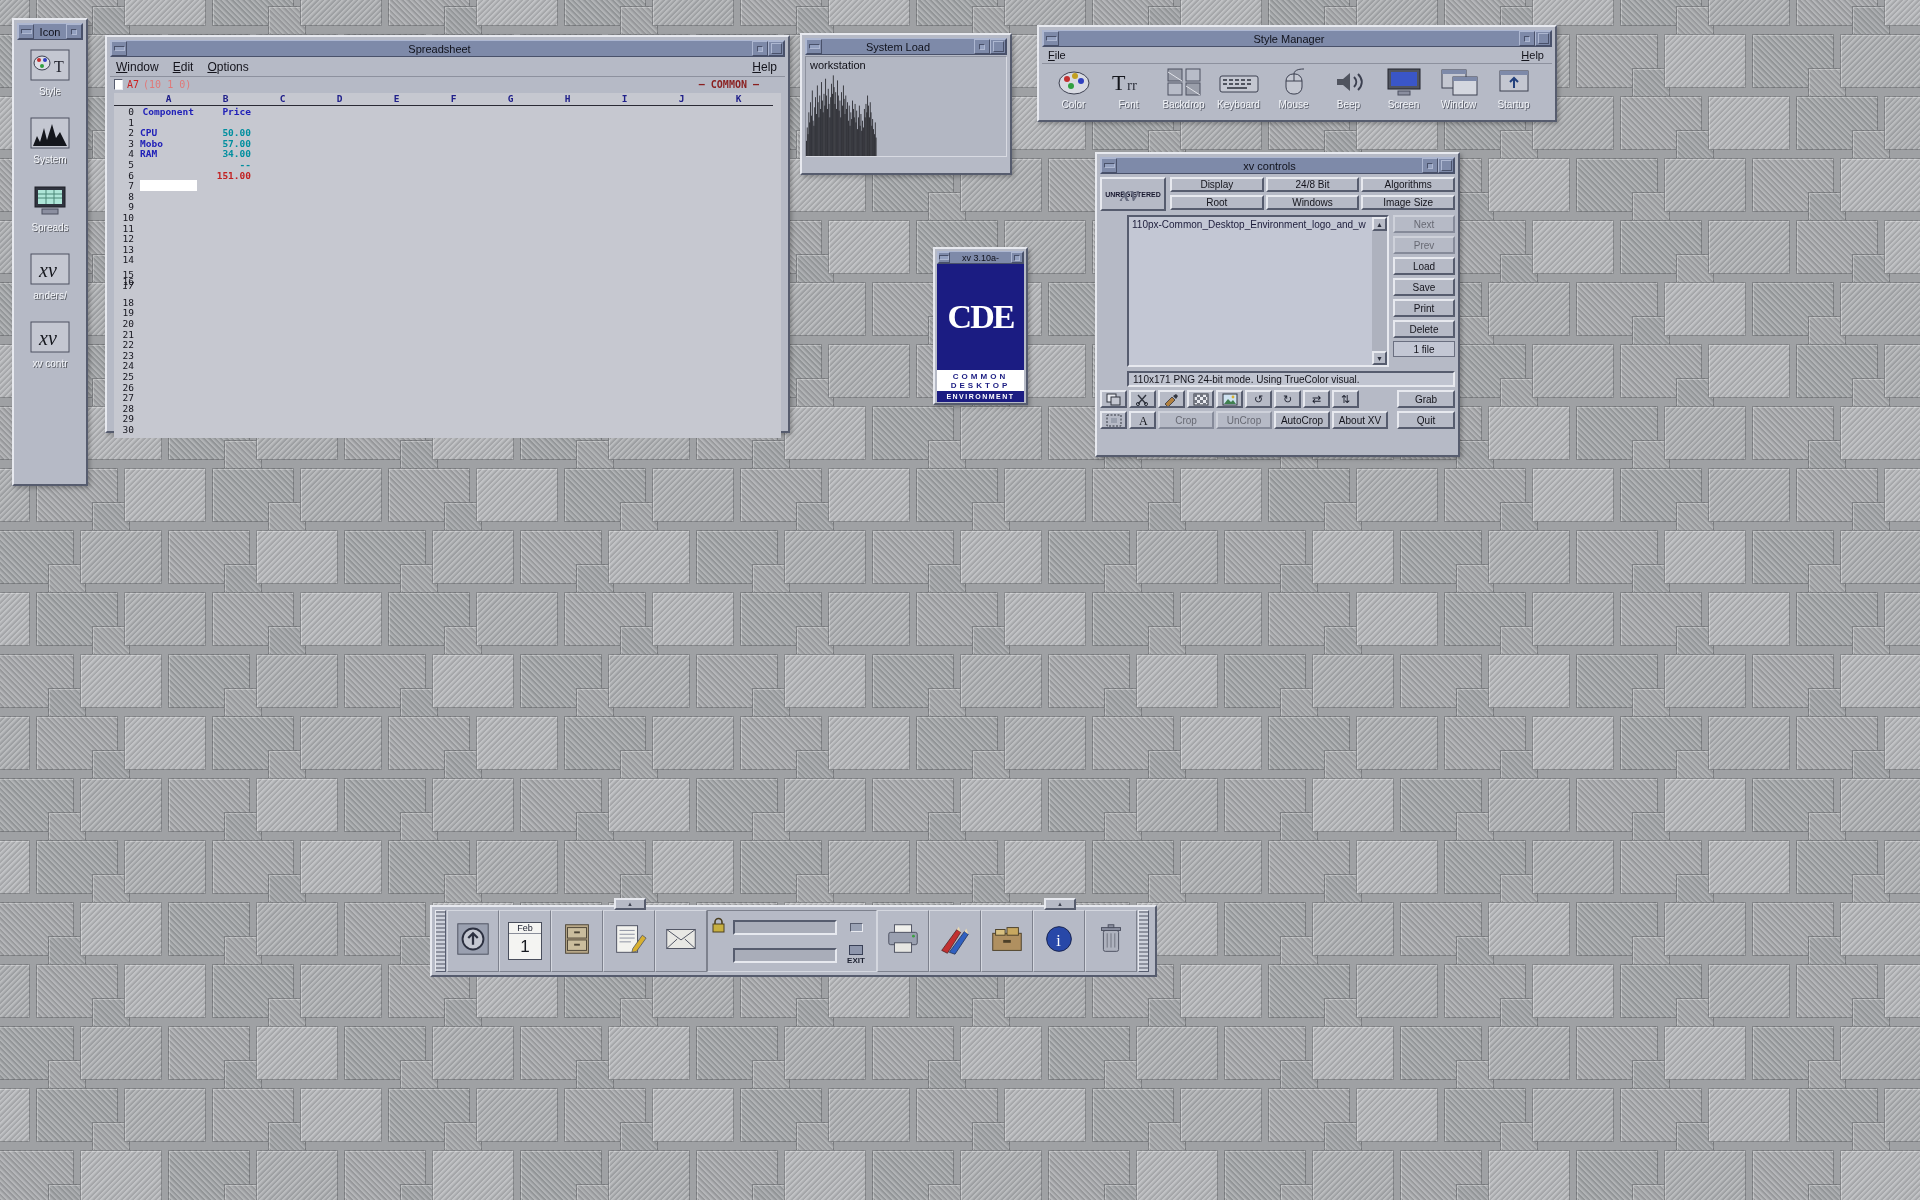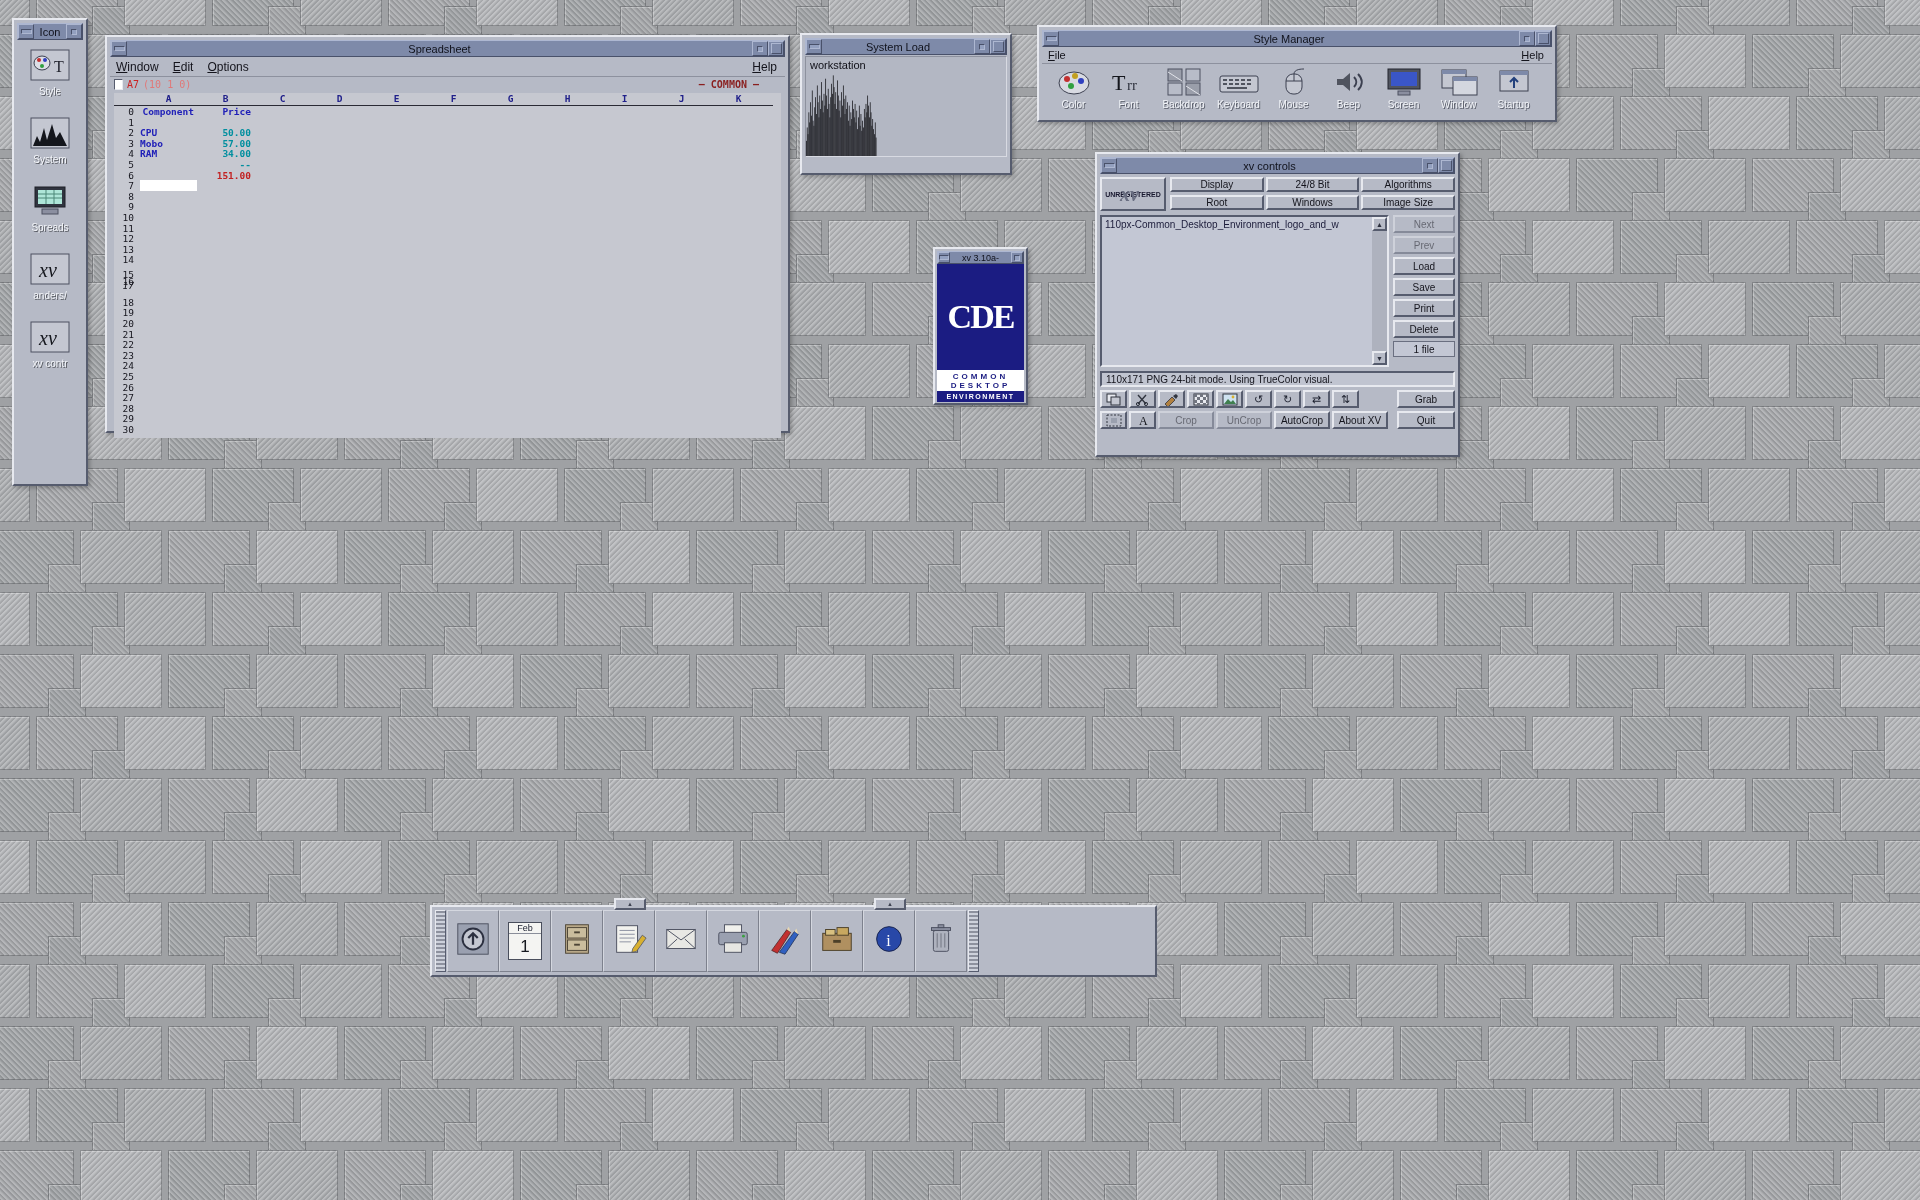--- a/index.html
+++ b/index.html
@@ -22,21 +22,21 @@
           border:1px solid; border-color:#adb7d1 #49516a #49516a #adb7d1;
           display:flex; align-items:center; justify-content:center; }
   .tb-menu::after { content:""; width:9px; height:3px; background:#93a0bf;
           border:1px solid; border-color:#49516a #adb7d1 #adb7d1 #49516a; }
   .tb-dot::after  { content:""; width:4px; height:4px; background:#93a0bf;
           border:1px solid; border-color:#49516a #adb7d1 #adb7d1 #49516a; }
   .tb-max::after  { content:""; width:9px; height:9px;
           border:1px solid; border-color:#adb7d1 #49516a #49516a #adb7d1; }
 
   .raised { border:2px solid; border-color:#e7e9ef #565c6e #565c6e #e7e9ef; background:#b6bac6; }
-  .sunken { border:2px solid; border-color:#565c6e #e7e9ef #e7e9ef #565c6e; }
+  .sunken { border:2px solid; border-color:#565c6e #e7e9ef #e7e9ef #565c6e;margin-left:27px; }
 
   .mnubar { height:20px; display:flex; align-items:center; padding:0 6px;
             font-size:12px; color:#14141c; border-bottom:1px solid #8d919e; }
   .mnu { display:inline-block; margin-right:14px; cursor:default; }
   .mnu::first-letter { text-decoration:underline; }
   .mnu.right { margin-left:auto; margin-right:2px; }
 
   
   #iconbox .ibody { padding-top:8px; }
   .ib-item { width:100%; height:68px; display:flex; flex-direction:column; align-items:center; }
@@ -1295,20 +1295,36 @@
           </svg></span>
     </div>
 
     <div class="fp-item">
       <span><svg viewBox="0 0 40 36">
             <rect x="5" y="8" width="30" height="20" fill="#e8e8e4" stroke="#4c5060"></rect>
             <path d="M5 8l15 11L35 8M5 28l11-10M35 28L24 18" stroke="#4c5060" fill="none"></path>
           </svg></span>
     </div>
 
+    <div id="fp-switch">
+      <div id="fp-lock">
+        <span><svg viewBox="0 0 15 17">
+              <rect x="2" y="7" width="11" height="8" fill="#c8b040" stroke="#4c4020"></rect>
+              <path d="M4 7V5a3.5 3.5 0 017 0v2" fill="none" stroke="#4c4020" stroke-width="1.6"></path>
+            </svg></span>
+      </div>
+      <div class="ws-bar"></div>
+      <div id="fp-busy"></div>
+      <div></div>
+      <div class="ws-bar"></div>
+      <div id="fp-exit">
+        <div class="door"></div>
+        <div>EXIT</div>
+      </div>
+    </div>
 
     <div class="fp-item">
       <span><svg viewBox="0 0 40 36">
             <rect x="11" y="3" width="18" height="9" fill="#f0f0ec" stroke="#4c5060"></rect>
             <rect x="5" y="11" width="30" height="13" rx="2" fill="#9aa0b0" stroke="#4c5060"></rect>
             <rect x="11" y="22" width="18" height="10" fill="#e6e6e2" stroke="#4c5060"></rect>
             <circle cx="31" cy="15" r="1.5" fill="#3aa040"></circle>
           </svg></span>
     </div>
 

